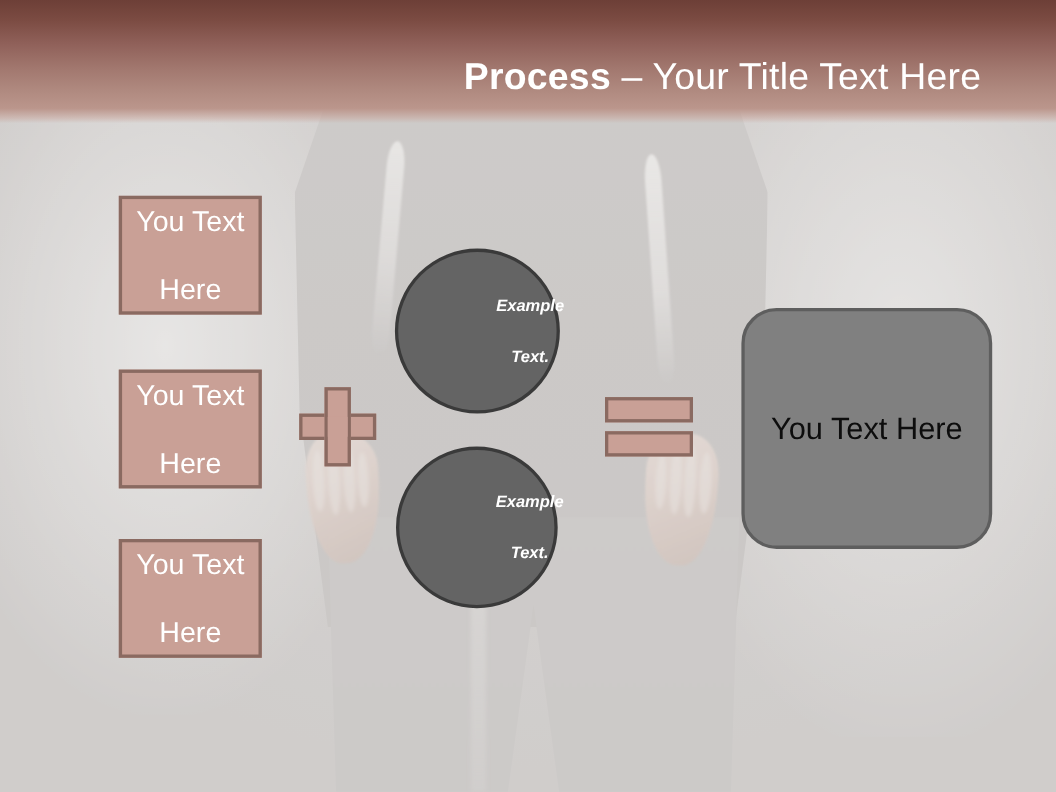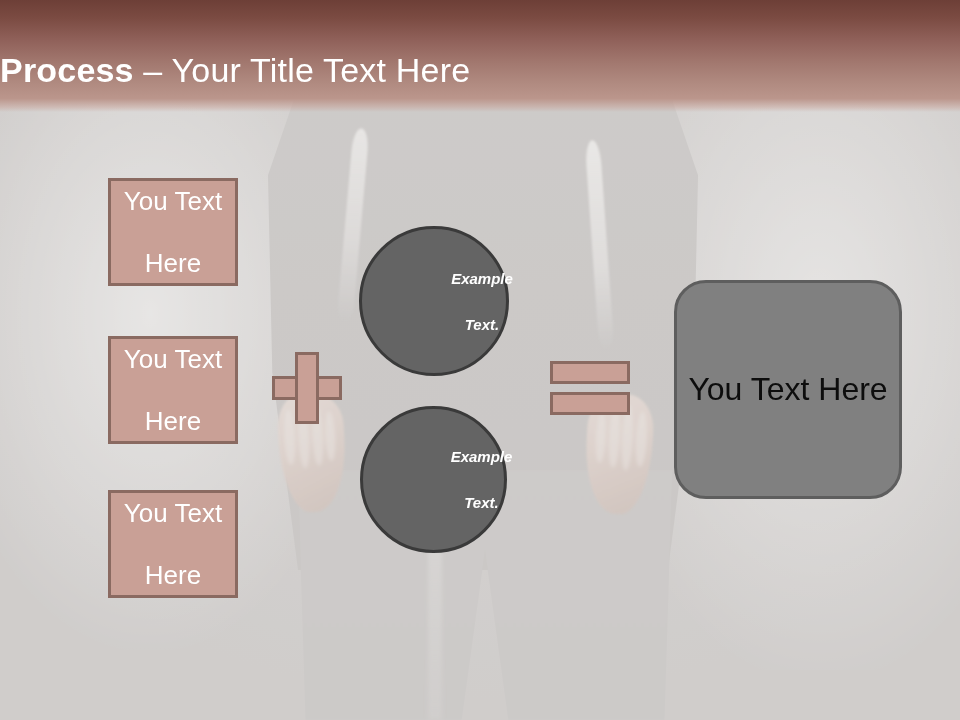--- a/index.html
+++ b/index.html
@@ -129,21 +129,21 @@
        #a2786f 56%,
        #b08a80 74%,
        #bb968c 88%,
        rgba(199,160,150,0.45) 96%,
        rgba(206,176,168,0) 100%);
   }
   #banner-title {
     position: absolute;
     left: 0; top: 50px;
     width: 892px;
-    text-align: left;
+    text-align: right;
     color: #ffffff;
     font-size: 34px;
     letter-spacing: .2px;
     line-height: 40px;
     white-space: nowrap;
   }
   #banner-title .strong { font-weight: bold; }
   #banner-title .light  { font-weight: normal; }
 
   
@@ -222,21 +222,21 @@
   
   #result {
     position: absolute;
     box-sizing: border-box;
     left: 674px; top: 280px;
     width: 228px; height: 219px;
     background: #808080;
     border: 3px solid #5e5e5e;
     border-radius: 32px;
     color: #0d0d0d;
-    font-size: 32px;
+    font-size: 28px;
     display: flex;
     align-items: center;
     justify-content: center;
     text-align: center;
   }
 </style>
 </head>
 <body>
 
 <div id="slide">

